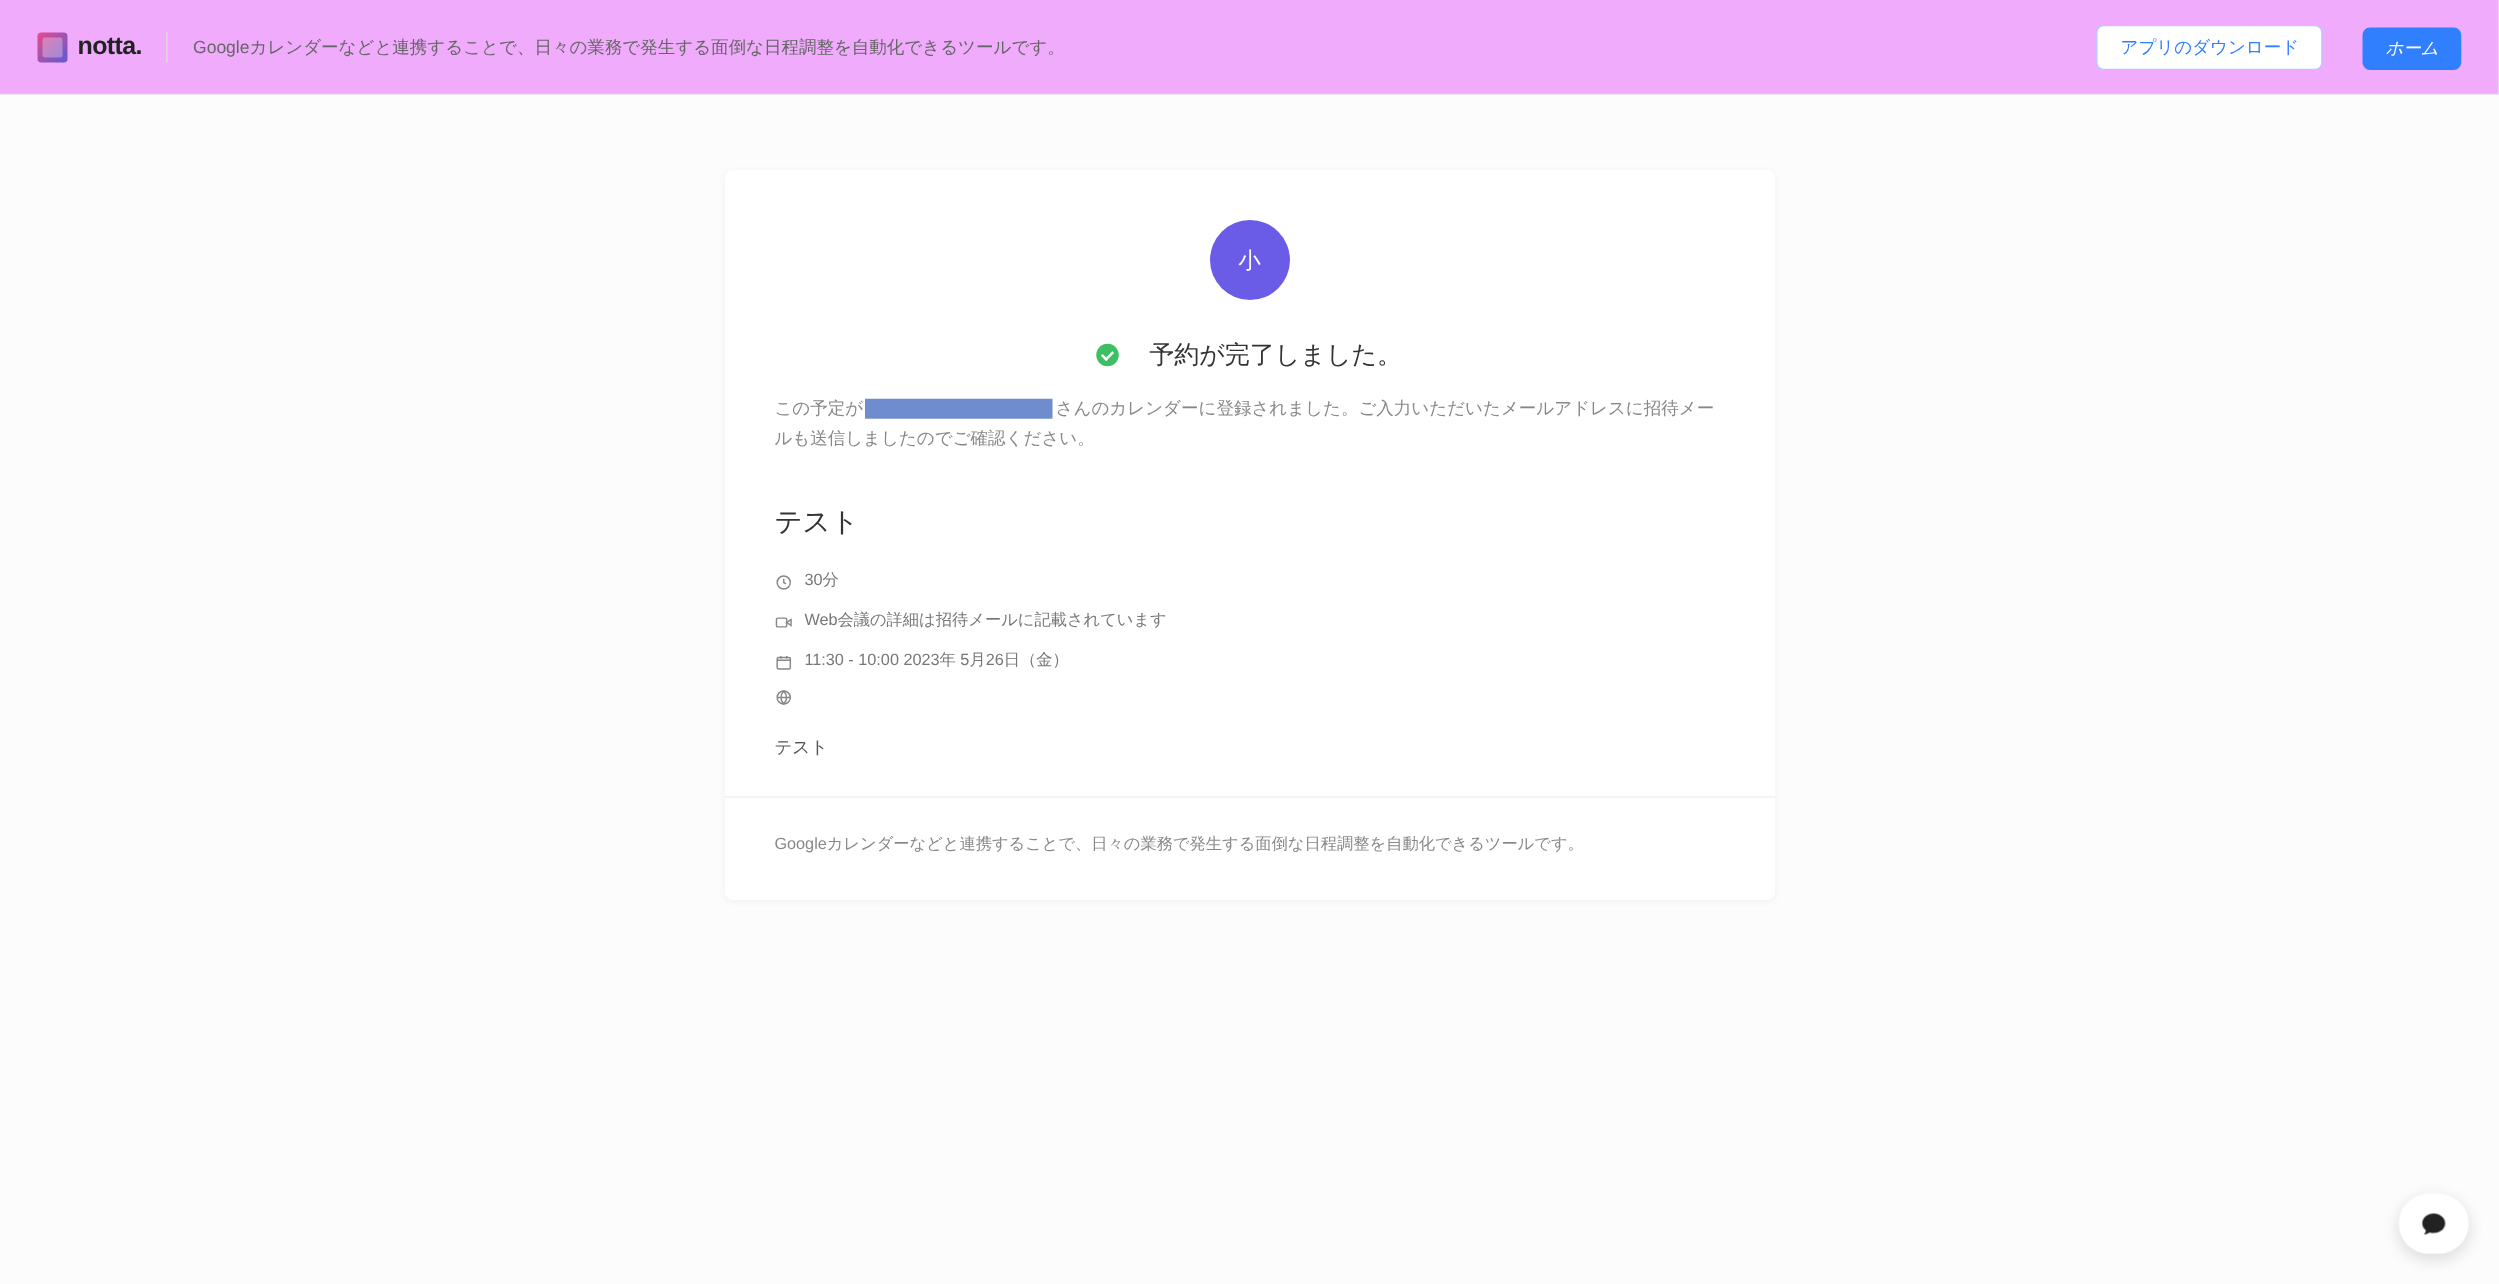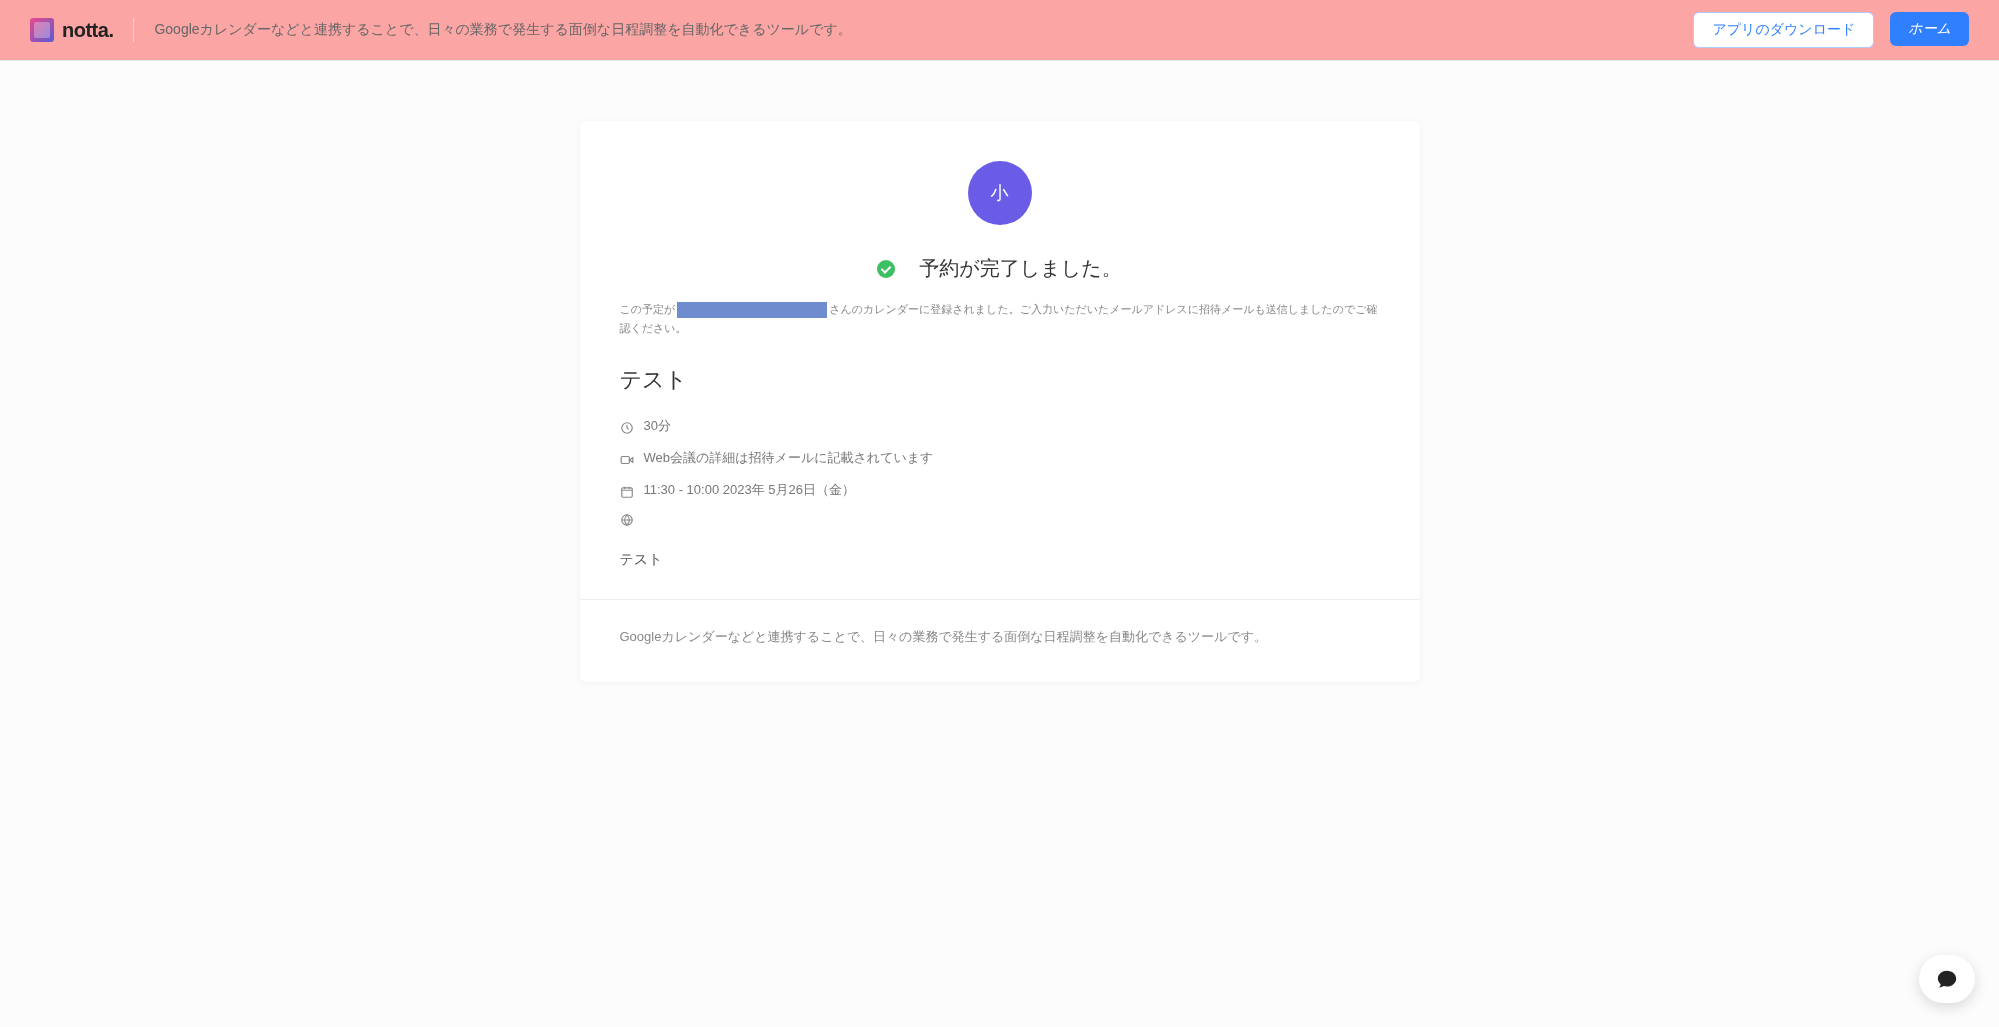--- a/index.html
+++ b/index.html
@@ -7,26 +7,26 @@
       padding: 0;
       box-sizing: border-box;
     }
     body {
       font-family: -apple-system, BlinkMacSystemFont, "Segoe UI", "Helvetica Neue", Arial, sans-serif;
       background-color: #fcfcfc;
       color: #333;
       min-height: 100vh;
     }
     .header {
-      background: #fca5a5;
+      background: #f0abfc;
       border-bottom: 1px solid #e8e8e8;
       display: flex;
       align-items: center;
       padding: 0 30px;
-      height: 61px;
+      height: 76px;
       justify-content: space-between;
     }
     .header-left {
       display: flex;
       align-items: center;
       gap: 20px;
     }
     .logo {
       display: flex;
       align-items: center;
@@ -56,22 +56,22 @@
       width: 1px;
       height: 24px;
       background: #ddd;
     }
     .header-tagline {
       font-size: 14px;
       color: #666;
     }
     .header-right {
       display: flex;
-      align-items: flex-start;
-      gap: 16px;
+      align-items: flex-end;
+      gap: 32px;
     }
     .btn-outline {
       background: #fff;
       color: #2f7fff;
       border: 1px solid #adcdff;
       border-radius: 6px;
       padding: 8px 18px;
       font-size: 14px;
       cursor: pointer;
     }
@@ -137,24 +137,24 @@
       border: solid #fff;
       border-width: 0 2px 2px 0;
       transform: rotate(45deg);
     }
     .success-title {
       font-size: 20px;
       color: #333;
       font-weight: 500;
     }
     .subtitle {
-      font-size: 11px;
+      font-size: 14px;
       color: #888;
       line-height: 1.7;
-      margin-bottom: 28px;
+      margin-bottom: 40px;
     }
     .redacted {
       display: inline-block;
       background: #6f8dce;
       width: 150px;
       height: 16px;
       vertical-align: middle;
       margin: 0 2px;
     }
     .event-title {

